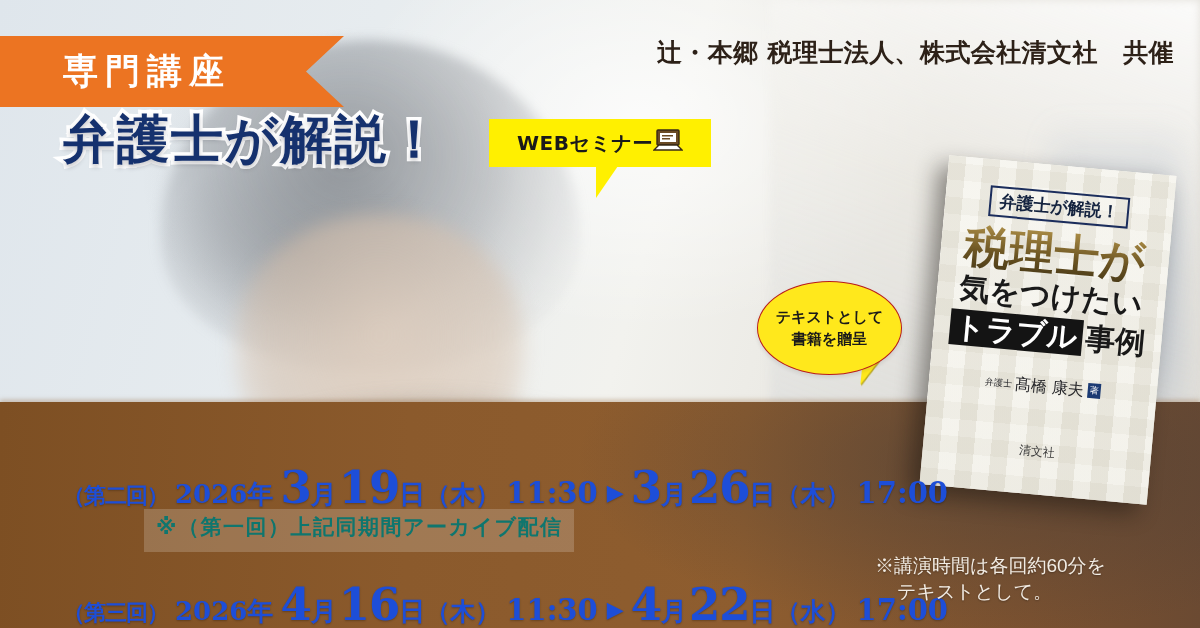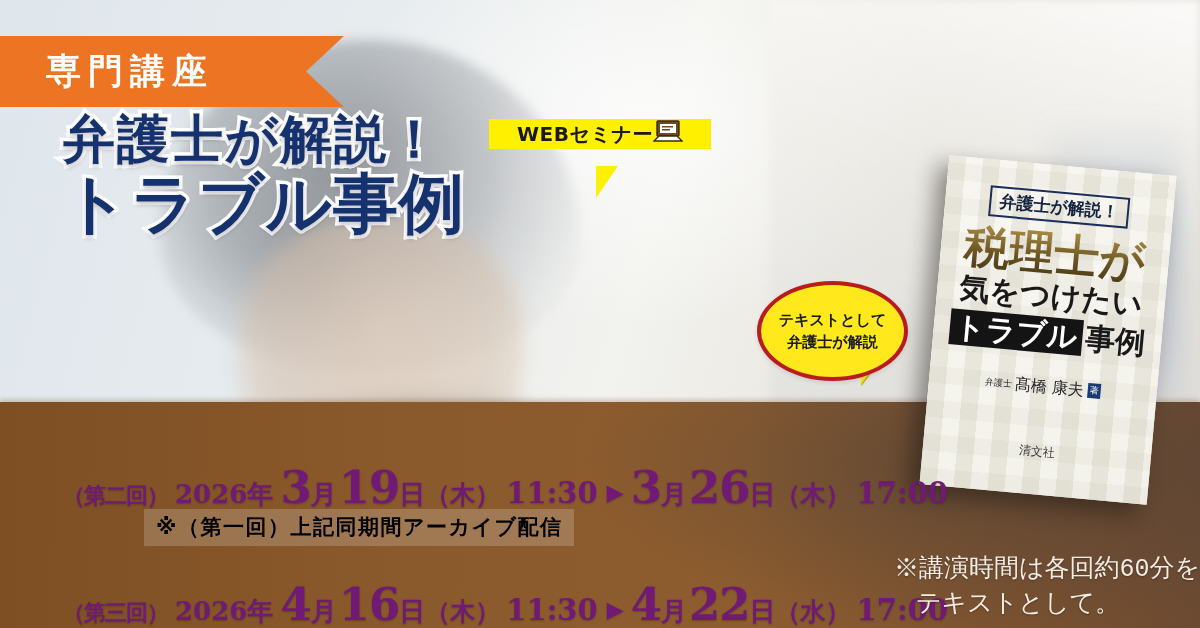--- a/index.html
+++ b/index.html
@@ -69,21 +69,21 @@
   
   .ribbon{
     position:absolute;left:0;top:36px;width:344px;height:71px;
     background:#ec7422;
     -webkit-clip-path:polygon(0 0, 344px 0, 306px 50%, 344px 100%, 0 100%);
     clip-path:polygon(0 0, 344px 0, 306px 50%, 344px 100%, 0 100%);
     display:flex;align-items:center;
   }
   .ribbon-label{
     color:#ffffff;font-weight:700;font-size:35px;letter-spacing:7px;
-    padding-left:46px;line-height:1;
+    padding-left:63px;line-height:1;
     font-family:"DejaVu Sans","Liberation Sans",sans-serif;
   }
 
   
   .host-line{
     position:absolute;right:26px;top:36px;
     font-size:25px;font-weight:700;color:#2d2118;letter-spacing:.4px;
     white-space:nowrap;
     font-family:"DejaVu Sans","Liberation Sans",sans-serif;
   }
@@ -109,38 +109,38 @@
     font-weight:700;font-size:42px;letter-spacing:0px;
     color:#8a5a24;
     -webkit-text-stroke:7px #ffffff;
     paint-order:stroke fill;
     white-space:nowrap;
     text-shadow:0 2px 4px rgba(60,40,20,.25);
   }
 
   
   .web-bubble{
-    position:absolute;left:489px;top:119px;width:222px;height:30px;
+    position:absolute;left:489px;top:119px;width:222px;height:48px;
     background:#fff000;display:flex;align-items:center;justify-content:center;gap:0;
   }
   .web-bubble-tail{
     position:absolute;left:596px;top:166px;width:0;height:0;
     border-left:22px solid #fff000;
     border-bottom:32px solid transparent;
   }
   .web-bubble-label{
     font-family:"DejaVu Sans","Liberation Sans",sans-serif;
     font-weight:700;font-size:20px;color:#1a1a1a;letter-spacing:.5px;white-space:nowrap;
   }
   .laptop-icon{display:block;}
 
   
   .gift-bubble{
     position:absolute;left:757px;top:281px;width:143px;height:92px;
-    background:#ffe81c;border:4px solid #b91c1c;border-radius:50%;
+    background:#ffe81c;border:1px solid #b91c1c;border-radius:50%;
     display:flex;flex-direction:column;align-items:center;justify-content:center;
     box-shadow:0 2px 4px rgba(0,0,0,.10);
   }
   .gift-bubble-tail{
     position:absolute;left:862px;top:352px;width:0;height:0;
     border-left:16px solid #ffe81c;
     border-top:8px solid transparent;
     border-bottom:26px solid transparent;
     transform:rotate(6deg);
     filter:drop-shadow(1px 1px 0 #b4a11a);
@@ -198,48 +198,48 @@
     display:inline-block;background:#1b3a73;color:#fff;font-size:9px;
     padding:1px 2px;margin-left:4px;vertical-align:3px;
   }
   .book-pub{
     position:absolute;left:0;right:0;bottom:34px;text-align:center;
     font-family:"DejaVu Serif","Liberation Serif",serif;font-size:12px;color:#3a3a3a;
   }
 
   
   .date-row{
-    position:absolute;color:#701a75;white-space:nowrap;
+    position:absolute;color:#1d4ed8;white-space:nowrap;
     font-family:"DejaVu Serif","Liberation Serif",serif;
     text-shadow:0 1px 2px rgba(0,0,0,.25);
   }
   #date-row-2{left:63px;top:461px;}
   #date-row-3{left:63px;top:578px;}
   .dr-pre{font-size:22px;font-weight:700;letter-spacing:-1px;}
   .dr-year{font-size:26px;font-weight:700;margin-left:7px;}
   .dr-big{font-size:45px;font-weight:700;margin-left:7px;letter-spacing:-1px;}
   .dr-mid{font-size:26px;font-weight:700;}
   .dr-sm{font-size:25px;font-weight:700;}
   .dr-time{font-size:29px;font-weight:700;margin-left:6px;}
   .dr-arrow{font-size:22px;margin:0 7px 0 9px;vertical-align:3px;}
 
   
   .archive-note{
     position:absolute;left:144px;top:509px;
     background:rgba(255,255,255,.19);
-    padding:4px 12px 5px;
-    color:#000000;font-weight:700;font-size:21px;letter-spacing:1.5px;white-space:nowrap;
+    padding:4px 12px 11px;
+    color:#0f766e;font-weight:700;font-size:21px;letter-spacing:1.5px;white-space:nowrap;
     font-family:"DejaVu Sans","Liberation Sans",sans-serif;
   }
 
   
   .duration-note{
-    position:absolute;left:894px;top:553px;
-    color:#f2ece4;font-size:25px;line-height:1.38;white-space:nowrap;
-    font-family:Liberation Mono, monospace;
+    position:absolute;left:875px;top:553px;
+    color:#f2ece4;font-size:19px;line-height:1.38;white-space:nowrap;
+    font-family:Liberation Sans, sans-serif;
     text-shadow:0 1px 2px rgba(0,0,0,.3);
   }
   .duration-note .ln2{display:block;padding-left:22px;}
 </style>
 </head>
 <body>
 
 <div class="banner">
 
   <div class="bg-photo"></div>
@@ -249,45 +249,45 @@
   <div class="bg-glow-right"></div>
   <div class="bg-blue-streak"></div>
 
   <div class="brown-band-edge"></div>
   <div class="brown-band"></div>
 
   <div class="ribbon">
     <span class="ribbon-label">専門講座</span>
   </div>
 
+  <div class="host-line">辻・本郷 税理士法人、株式会社清文社　共催</div>
 
   <div class="headline">
     <div class="hl1">弁護士が解説！</div>
-    <div class="hl3">トラブル事例</div>
   </div>
 
 
   <div class="web-bubble">
     <span class="web-bubble-label">WEBセミナー</span>
     <span class="laptop-icon">
       <svg width="30" height="24" viewBox="0 0 30 24" aria-hidden="true">
         <rect x="4" y="1" width="22" height="15" rx="1" fill="#6b4b25" stroke="#3a2a14" stroke-width="1.4"></rect>
         <rect x="7" y="4" width="16" height="9" fill="#ffffff"></rect>
         <rect x="9" y="6" width="11" height="1.5" fill="#6b4b25"></rect>
         <rect x="9" y="9" width="8" height="1.5" fill="#6b4b25"></rect>
         <path d="M1 21 L6 16 L24 16 L29 21 Z" fill="#ffffff" stroke="#3a2a14" stroke-width="1.3"></path>
       </svg>
     </span>
   </div>
   <div class="web-bubble-tail"></div>
 
   <div class="gift-bubble-tail"></div>
   <div class="gift-bubble">
     <span class="gift-line">テキストとして</span>
-    <span class="gift-line">弁護士が解説</span>
+    <span class="gift-line">書籍を贈呈</span>
   </div>
 
   <div class="book">
     <div class="book-inner">
       <div class="book-kicker">弁護士が解説！</div>
       <div class="book-t1">税理士が</div>
       <div class="book-t2">気をつけたい</div>
       <div class="book-t3">
         <span class="boxed">トラブル</span>
         <span class="plain">事例</span>

